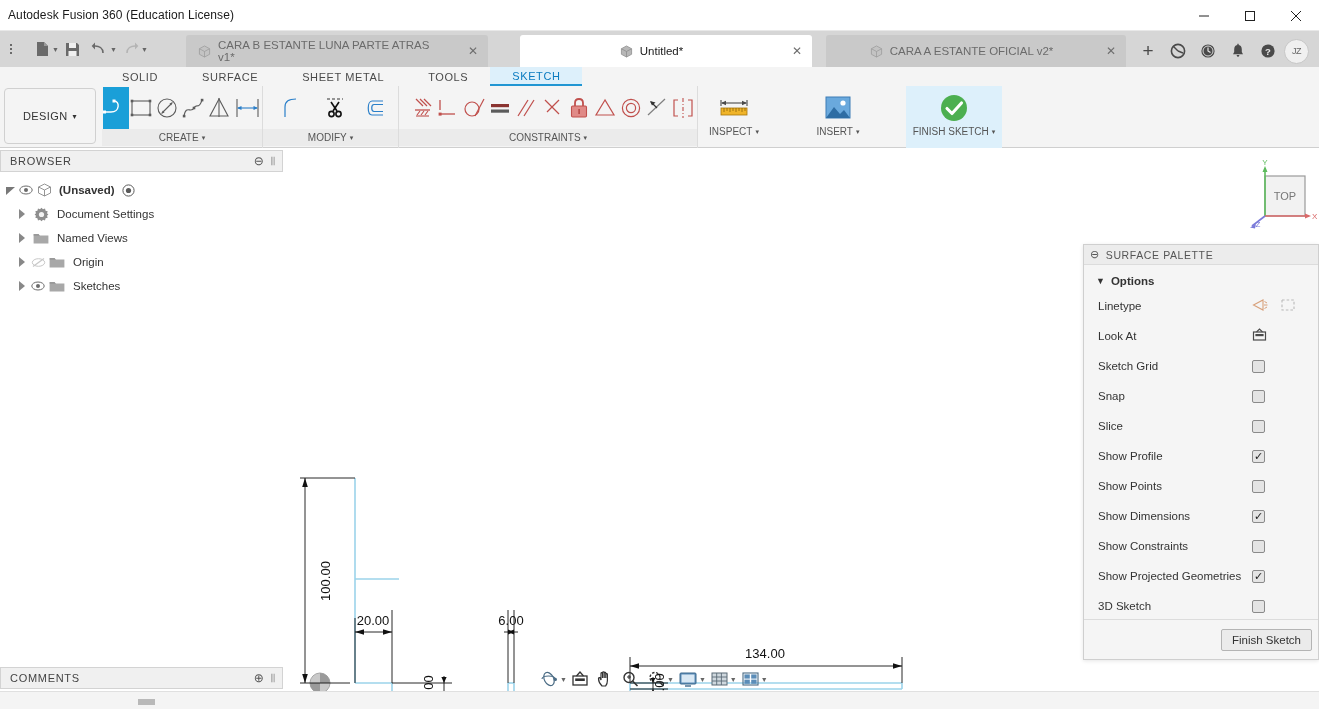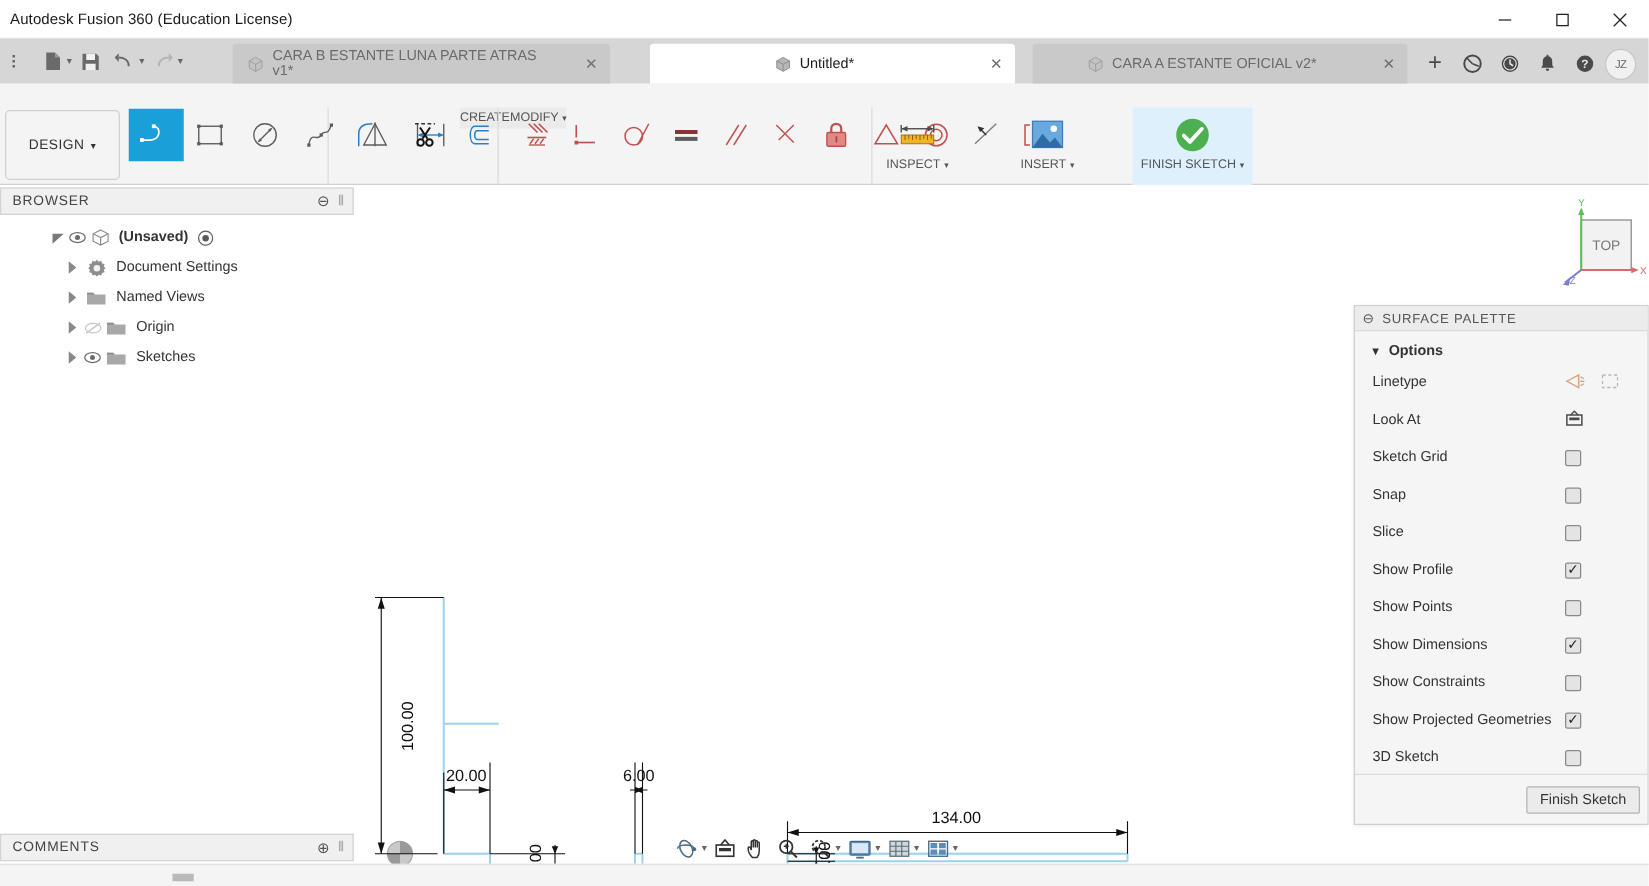--- a/index.html
+++ b/index.html
@@ -76,21 +76,21 @@
   .ribbon-tab.active { background: #ddf0fb; color: #0a7bc0; border-bottom: 2px solid #2196d3; }
 
   .design-btn {
     position: absolute; left: 4px; top: 21px; width: 92px; height: 56px;
     background: #f4f4f4; border: 1px solid #d0d0d0; border-radius: 4px;
     display: flex; align-items: center; justify-content: center;
     font-size: 11px; color: #333; letter-spacing: 0.4px; gap: 5px;
   }
 
   .panels { position: absolute; left: 102px; top: 19px; right: 0; height: 62px; display: flex; }
-  .panel { position: relative; display: flex; flex-direction: row; border-right: 1px solid #dcdcdc; }
+  .panel { position: relative; display: flex; flex-direction: column; border-right: 1px solid #dcdcdc; }
   .panel.nb { border-right: none; gap: 32px; }
   .panel-row { display: flex; align-items: center; height: 43px; padding: 0 1px; }
   .panel-label {
     height: 17px; font-size: 10px; color: #555; text-align: center;
     display: flex; align-items: center; justify-content: center; gap: 3px;
     background: #ebebeb;
   }
   .tool {
     width: 44px; height: 42px; display: flex; align-items: center; justify-content: center;
   }
@@ -103,21 +103,21 @@
   .bigtool .bt-ico { height: 36px; display: flex; align-items: center; justify-content: center; }
   .bigtool .bt-lbl { font-size: 10px; color: #555; display: flex; align-items: center; gap: 3px; }
   .bigtool.finish { background: #ddf0fb; width: 96px; }
   .panel-header {
     position: absolute; left: 0; width: 283px; height: 22px;
     background: #f0f0f0; border: 1px solid #d3d3d3;
     display: flex; align-items: center; font-size: 11px; color: #444;
     letter-spacing: 0.7px; padding-left: 9px;
   }
   .ph-right { position: absolute; right: 6px; display: flex; align-items: center; gap: 6px; color: #555; }
-  .tree { position: absolute; left: 0; top: 178px; width: 283px; font-size: 11.5px; color: #333; padding-left: 36px; }
+  .tree { position: absolute; left: 0; top: 178px; width: 283px; font-size: 11.5px; color: #333; }
   .tree-row { display: flex; align-items: center; height: 24px; }
   .tw { width: 16px; display: flex; align-items: center; justify-content: center; }
   .tri { width: 0; height: 0; border-left: 6px solid transparent; border-top: 5px solid transparent;
          border-bottom: 5px solid transparent; }
   .tri-right { border-left: 6px solid #888; border-top: 5px solid transparent; border-bottom: 5px solid transparent; }
   .tlabel { padding-left: 5px; color: #333; }
   .canvas-full { position: absolute; left: 0; top: 148px; width: 1319px; height: 519px; background:#fff; z-index:0;}
   .viewcube { position: absolute; left: 1243px; top: 158px; width: 72px; height: 72px; }
 
   
@@ -315,20 +315,27 @@
     </div>
   </div>
 
   <div class="ribbon">
 
     <div class="design-btn">
       <span>DESIGN</span>
       <span style="font-size:8px;">▾</span>
     </div>
 
+    <div class="ribbon-tabs">
+      <div class="ribbon-tab">SOLID</div>
+      <div class="ribbon-tab">SURFACE</div>
+      <div class="ribbon-tab">SHEET METAL</div>
+      <div class="ribbon-tab">TOOLS</div>
+      <div class="ribbon-tab active">SKETCH</div>
+    </div>
 
     <div class="panels">
 
       <div class="panel" style="width:161px;">
         <div class="panel-row">
           <div class="tool sel">
             <svg width="26" height="24" viewBox="0 0 26 24">
               <path d="M2 16 L8 16 C17 16 17 5 11 5" stroke="#ffffff" stroke-width="1.4" fill="none"></path>
               <rect x="0" y="14.5" width="3" height="3" fill="#ffffff"></rect>
               <rect x="9.5" y="3.5" width="3" height="3" fill="#ffffff"></rect>
@@ -476,20 +483,24 @@
               <path d="M5 5 L10.5 6.6 L7 9.5 Z" fill="#333"></path>
             </svg>
           </div>
           <div class="tool" style="width:40px;">
             <svg width="26" height="24" viewBox="0 0 26 24">
               <path d="M8 4 L4 4 L4 20 L8 20" fill="none" stroke="#c0504d" stroke-width="1.2"></path>
               <path d="M18 4 L22 4 L22 20 L18 20" fill="none" stroke="#c0504d" stroke-width="1.2"></path>
               <path d="M13 2 L13 22" stroke="#c0504d" stroke-width="1.1" stroke-dasharray="4 2 1 2"></path>
             </svg>
           </div>
+        </div>
+        <div class="panel-label">
+          <span>CONSTRAINTS</span>
+          <span style="font-size:7px;">▾</span>
         </div>
       </div>
 
       <div class="panel noband nb" style="flex-direction:row;">
         <div class="bigtool">
           <div class="bt-ico">
             <svg width="34" height="26" viewBox="0 0 34 26">
               <path d="M4 5 L4 11 M30 5 L30 11" stroke="#4a4a4a" stroke-width="1.1"></path>
               <path d="M5 8 L29 8" stroke="#4a4a4a" stroke-width="1.1"></path>
               <path d="M4 8 L9 5.8 L9 10.2 Z" fill="#4a4a4a"></path>

